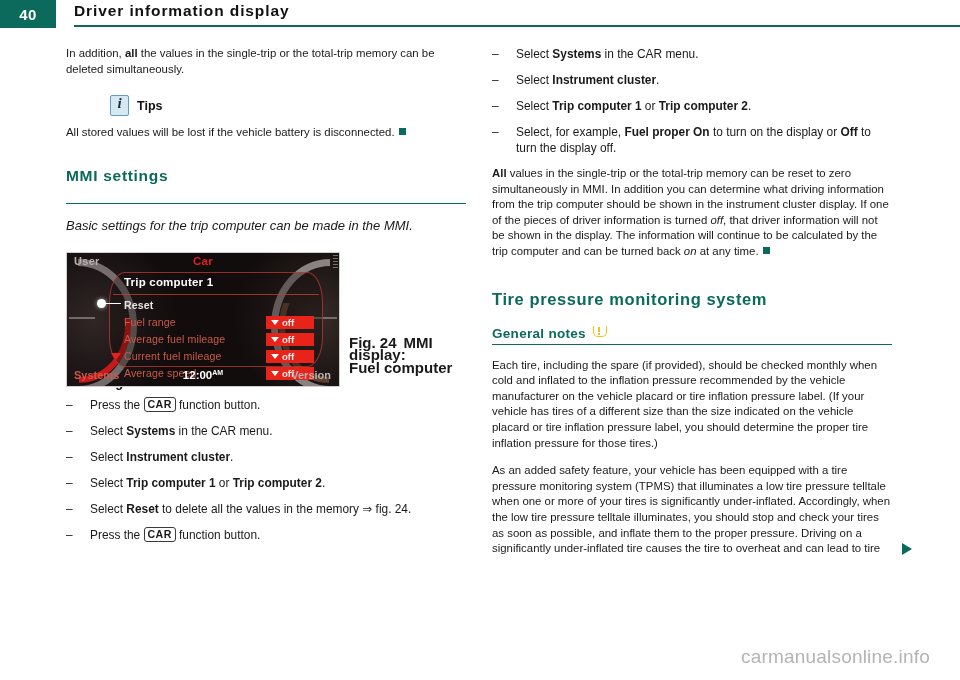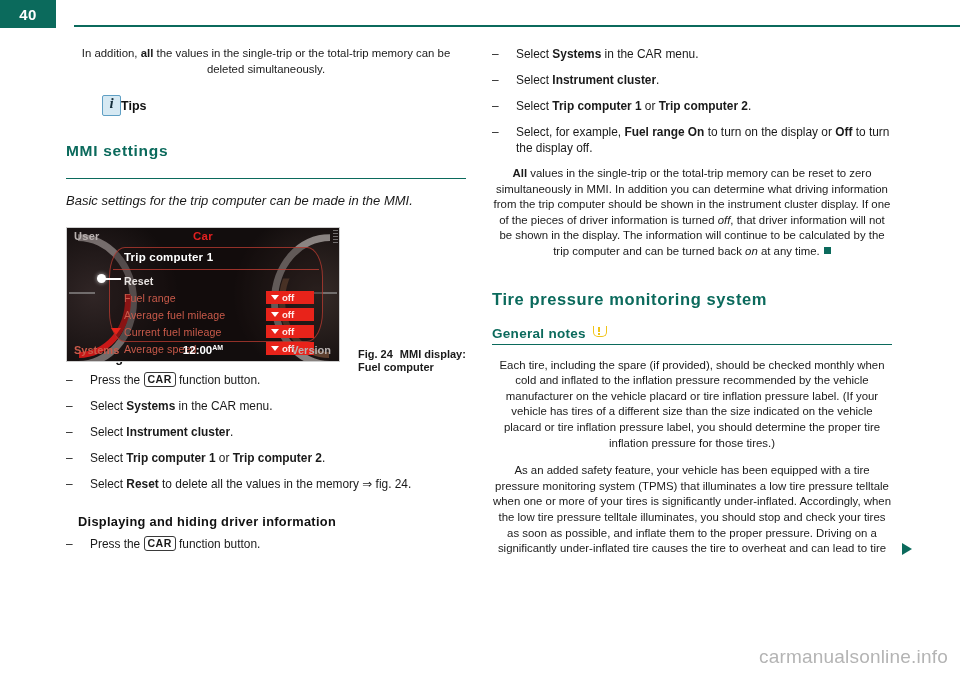--- a/index.html
+++ b/index.html
@@ -63,31 +63,32 @@
     top: 46px;
     width: 400px;
   }
   .col-left  { left: 66px;  }
   .col-right { left: 492px; }
 
   p.body {
     margin: 0 0 12px 0;
     font-size: 11.4px;
     line-height: 15.6px;
-    text-align: center;
+    text-align: left;
     color: #1a1a1a;
   }
   b { font-weight: bold; }
   i, em { font-style: italic; }
 
   
   .tips-head {
     display: flex;
     align-items: center;
-    margin: 18px 0 9px 0;
+    gap: 8px;
+    margin: 18px 0 9px 8px;
     padding-left: 36px;
   }
   .info-icon {
     width: 17px;
     height: 19px;
     border: 1.6px solid #5f9fc4;
     border-radius: 2px;
     background: #d6e9f3;
     position: relative;
     flex: none;
@@ -447,72 +448,75 @@
     width: 5px;
     height: 14px;
     background: repeating-linear-gradient(
       to bottom,
       rgba(200,200,200,0.5) 0 1px,
       rgba(0,0,0,0) 1px 3px);
   }
 
   .fig-caption {
     position: absolute;
-    left: 292px;
+    left: 283px;
     top: 85px;
     width: 120px;
-    font-size: 11px;
+    font-size: 15px;
     font-weight: bold;
     line-height: 12.5px;
     color: #1a1a1a;
-    margin-top: 36px;
   }
   .fig-caption .gap { display: inline-block; width: 7px; }
 
   
   .cont-arrow {
     position: absolute;
     right: -20px;
     bottom: 2px;
     width: 0; height: 0;
     border-top: 6px solid transparent;
     border-bottom: 6px solid transparent;
     border-left: 10px solid #0b6a5c;
   }
 
   
   .watermark {
     position: absolute;
     left: 0;
-    right: 12px;
+    right: 30px;
     bottom: 12px;
     text-align: right;
     font-size: 19px;
     color: #b4b4b4;
     letter-spacing: 0.2px;
   }
 </style>
 </head>
 <body>
 
 <div class="page-header">
   <div class="page-number-box">40</div>
+  <div class="header-title">Driver information display</div>
   <div class="header-rule"></div>
 </div>
 
 <div class="col col-left">
 
   <p class="body">
     <span>In addition, </span><b>all</b><span> the values in the single-trip or the total-trip memory can be deleted simultaneously.</span>
   </p>
 
   <div class="tips-head">
     <span class="info-icon"></span>
     <span class="tips-label">Tips</span>
   </div>
+  <p class="body">
+    <span>All stored values will be lost if the vehicle battery is disconnected.</span><span class="endmark"></span>
+  </p>
 
   <h2 class="section">MMI settings</h2>
   <p class="intro-italic">Basic settings for the trip computer can be made in the MMI.</p>
 
   <div class="figure-wrap">
     <div class="mmi">
       <div class="mmi-inner"></div>
       <div class="gauge-l"></div>
       <div class="gauge-l2"></div>
       <div class="gauge-r"></div>
@@ -594,42 +598,41 @@
       <span class="dash">–</span><span>Select </span><b>Instrument cluster</b><span>.</span>
     </li>
     <li>
       <span class="dash">–</span><span>Select </span><b>Trip computer 1</b><span> or </span><b>Trip computer 2</b><span>.</span>
     </li>
     <li>
       <span class="dash">–</span><span>Select </span><b>Reset</b><span class="arrowref"> to delete all the values in the memory ⇒ fig. 24.</span>
     </li>
   </ul>
 
-  <h4 class="minor">Displaying and hiding driver information</h4>
   <ul class="dashlist">
     <li>
       <span class="dash">–</span><span>Press the </span><span class="keycap">CAR</span><span> function button.</span>
     </li>
   </ul>
 </div>
 
 <div class="col col-right">
 
   <ul class="dashlist">
     <li>
       <span class="dash">–</span><span>Select </span><b>Systems</b><span> in the CAR menu.</span>
     </li>
     <li>
       <span class="dash">–</span><span>Select </span><b>Instrument cluster</b><span>.</span>
     </li>
     <li>
       <span class="dash">–</span><span>Select </span><b>Trip computer 1</b><span> or </span><b>Trip computer 2</b><span>.</span>
     </li>
     <li>
-      <span class="dash">–</span><span>Select, for example, </span><b>Fuel range On</b><span> to turn on the display or </span><b>Off</b><span> to turn the display off.</span>
+      <span class="dash">–</span><span>Select, for example, </span><b>Fuel proper On</b><span> to turn on the display or </span><b>Off</b><span> to turn the display off.</span>
     </li>
   </ul>
 
   <p class="body"><b>All</b><span> values in the single-trip or the total-trip memory can be reset to zero simultaneously in MMI. In addition you can determine what driving information from the trip computer should be shown in the instrument cluster display. If one of the pieces of driver information is turned </span><i>off</i><span>, that driver information will not be shown in the display. The information will continue to be calculated by the trip computer and can be turned back </span><i>on</i><span> at any time.</span><span class="endmark"></span></p>
 
   <h2 class="big">Tire pressure monitoring system</h2>
 
   <h3 class="sub">
     <span>General notes</span>
     <span class="tpms-icon">

